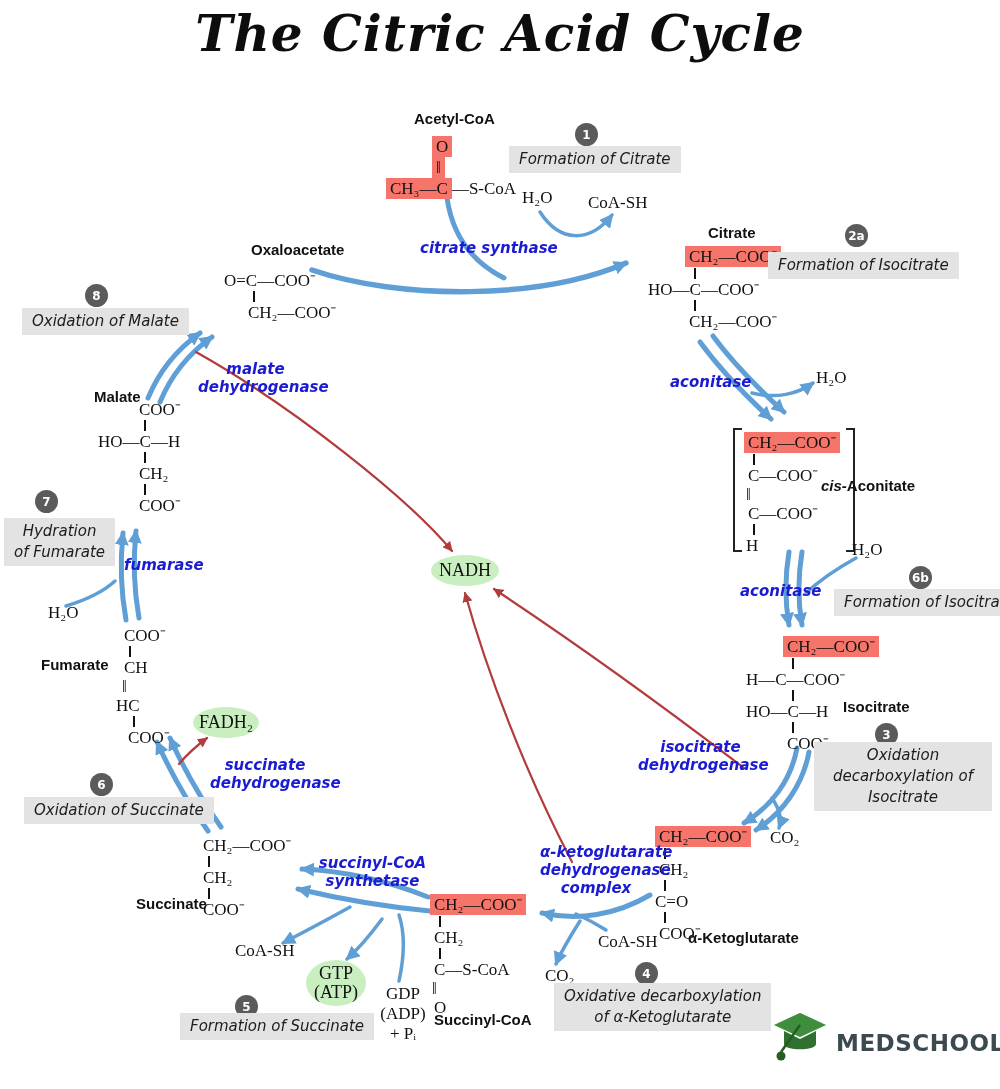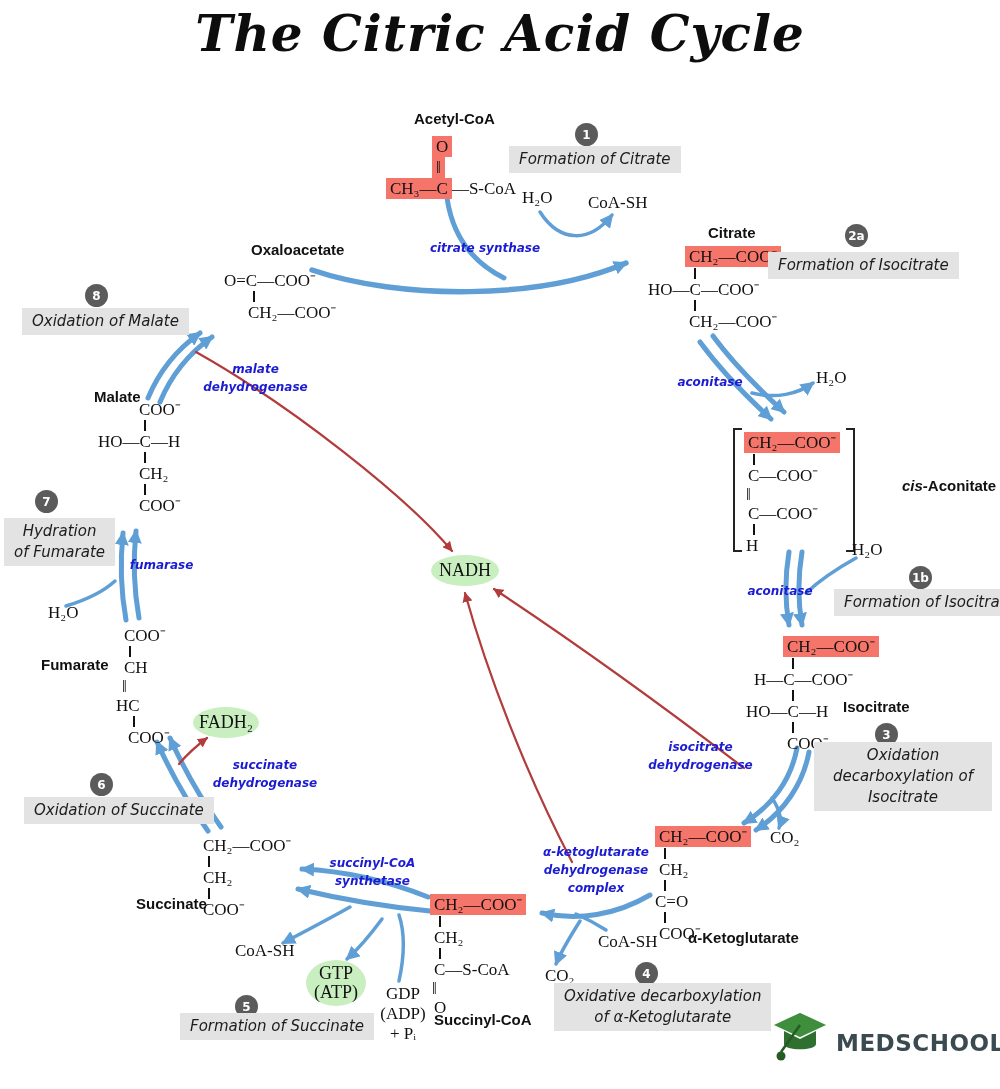--- a/index.html
+++ b/index.html
@@ -8,21 +8,21 @@
          font-family:"DejaVu Sans", sans-serif; color:#111; }
   .abs { position:absolute; }
   .title { width:100%; text-align:center; top:4px; left:0;
            font-family:"DejaVu Serif", serif; font-style:italic; font-weight:bold;
            font-size:50px; letter-spacing:1px; color:#0d0d0d; }
   .mol-name { font-family:"Liberation Sans", sans-serif; font-weight:bold; font-size:15px; white-space:nowrap; }
   .chem { font-family:"Liberation Serif", serif; font-size:17px; line-height:19px; }
   .chem .fl { white-space:nowrap; }
   .vb { width:2px; height:11px; background:#111; margin:1px 0; }
   .hl { background:#f5756b; padding:1px 4px; display:inline-block; }
-  .enzyme { color:#1b1bd1; font-style:italic; font-weight:bold; font-size:12px;
+  .enzyme { color:#1b1bd1; font-style:italic; font-weight:bold; font-size:15px;
             text-align:center; line-height:18px; white-space:nowrap; }
   .stepbox { background:#e3e3e3; color:#1c1c1c; font-style:italic; font-size:15px;
              padding:3px 10px; text-align:center; line-height:21px; white-space:nowrap; }
   .badge { width:23px; height:23px; border-radius:50%; background:#5b5b5b; color:#fff;
            font-size:12px; font-weight:bold; display:flex; align-items:center; justify-content:center; }
   .cof { font-family:"Liberation Serif", serif; font-size:17px; white-space:nowrap; }
   .pill { background:#c9efc0; border-radius:50%; display:flex; flex-direction:column;
           align-items:center; justify-content:center; font-family:"Liberation Serif", serif;
           font-size:18px; line-height:19px; }
   .logo-med  { color:#3b4950; font-weight:bold; font-size:23px; letter-spacing:0.5px; }
@@ -130,31 +130,31 @@
 
 <div class="abs chem" style="left:744px;top:432px">
   <div class="fl"><span class="hl">CH₂—COO⁻</span></div>
   <div class="vb" style="margin-left:9px"></div>
   <div class="fl" style="margin-left:4px">C—COO⁻</div>
   <div class="fl" style="margin-left:2px">‖</div>
   <div class="fl" style="margin-left:4px">C—COO⁻</div>
   <div class="vb" style="margin-left:9px"></div>
   <div class="fl" style="margin-left:2px">H</div>
 </div>
-<div class="abs mol-name" style="left:902px;top:477px"><span style="font-style:italic">cis-</span><span>Aconitate</span></div>
+<div class="abs mol-name" style="left:821px;top:477px"><span style="font-style:italic">cis-</span><span>Aconitate</span></div>
 
 <div class="abs cof" style="left:852px;top:540px">H₂O</div>
 <div class="abs enzyme" style="left:740px;top:582px;width:80px">aconitase</div>
-<div class="abs badge" style="left:909px;top:566px">1b</div>
+<div class="abs badge" style="left:909px;top:566px">6b</div>
 <div class="abs stepbox" style="left:834px;top:589px">Formation of Isocitrate</div>
 
 <div class="abs chem" style="left:746px;top:636px">
   <div class="fl" style="margin-left:37px"><span class="hl">CH₂—COO⁻</span></div>
   <div class="vb" style="margin-left:46px"></div>
-  <div class="fl" style="margin-left:8px">H—C—COO⁻</div>
+  <div class="fl" style="margin-left:0">H—C—COO⁻</div>
   <div class="vb" style="margin-left:46px"></div>
   <div class="fl">HO—C—H</div>
   <div class="vb" style="margin-left:46px"></div>
   <div class="fl" style="margin-left:41px">COO⁻</div>
 </div>
 <div class="abs mol-name" style="left:843px;top:698px">Isocitrate</div>
 <div class="abs badge" style="left:875px;top:723px">3</div>
 <div class="abs stepbox" style="left:814px;top:742px;width:178px">
   <div>Oxidation</div>
   <div>decarboxylation of</div>

